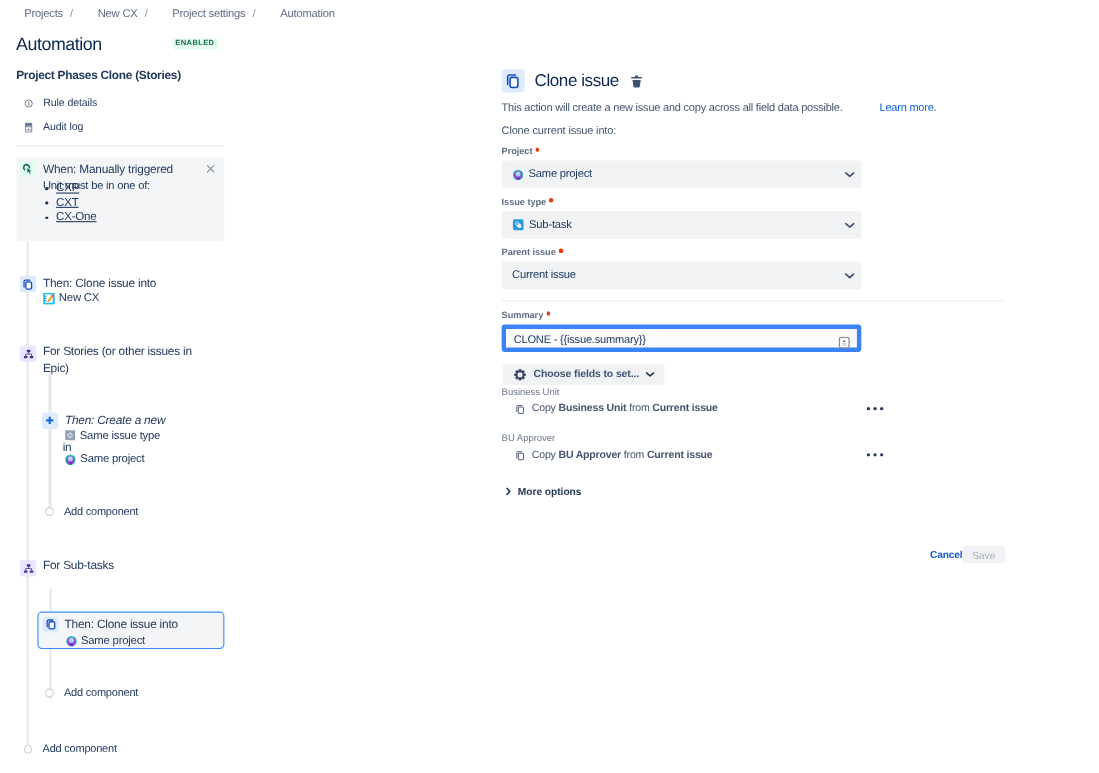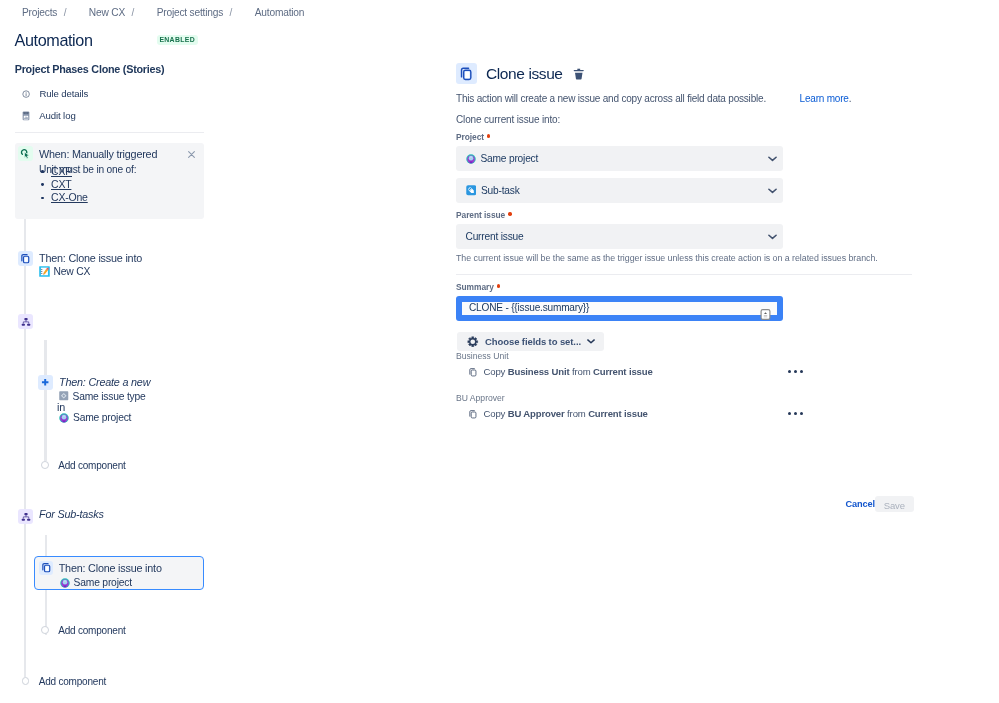--- a/index.html
+++ b/index.html
@@ -69,22 +69,22 @@
   .rp-sub{margin-top:8.5px;font-size:10px;letter-spacing:-0.15px;color:#44546F;line-height:13px;}
   .fl{font-size:8.4px;color:#5E6C84;font-weight:700;letter-spacing:-0.05px;margin-bottom:3px;line-height:11px;}
   .req{display:inline-block;width:3.4px;height:3.4px;border-radius:50%;background:#E2400F;
        margin-left:3px;vertical-align:2.5px;font-size:0;overflow:hidden;}
   .select{height:25px;width:327px;background:#F1F2F4;border-radius:3px;display:flex;align-items:center;
           padding:0 9.5px;position:relative;box-sizing:border-box;}
   .select .stxt{font-size:10.2px;letter-spacing:-0.2px;color:#18365E;line-height:12px;}
   .chev{position:absolute;right:6.5px;top:9.5px;line-height:0;}
   .helper{font-size:8.85px;letter-spacing:-0.04px;color:#626F86;margin-top:4px;line-height:11px;width:440px;}
   .hr{height:1px;background:#EBECF0;margin:10px 0 0 0;width:456px;}
-  .textinput{height:25px;width:327px;background:#FBFBFC;border:6px solid #3b82f6;border-radius:3px;
-             display:flex;align-items:flex-start;padding:0 7px;position:relative;box-sizing:border-box;}
+  .textinput{height:25px;width:327px;background:#FBFBFC;border:4px solid #3b82f6;border-radius:3px;
+             display:flex;align-items:flex-end;padding:0 7px;position:relative;box-sizing:border-box;}
   .textinput .tv{font-size:10.1px;letter-spacing:-0.2px;color:#18365E;line-height:12px;}
   .chooser{display:inline-flex;align-items:center;gap:6.5px;background:#F1F2F4;border-radius:3px;
            height:18.6px;padding:0 9px 0 9.8px;margin-left:1.3px;font-size:9.5px;letter-spacing:-0.1px;
            font-weight:700;color:#3D5275;}
   .fieldlbl{font-size:8.6px;color:#6A7689;font-weight:400;letter-spacing:0px;line-height:11px;}
   .copyrow{display:flex;align-items:center;gap:6px;font-size:9.55px;letter-spacing:-0.15px;
            color:#44546F;margin-top:4px;padding-left:11.5px;}
   .copyrow b{font-weight:700;color:#44546F;}
   .dots{position:absolute;left:332px;display:flex;gap:2.9px;}
   .dot{width:3.2px;height:3.2px;border-radius:50%;background:#253858;}
@@ -193,20 +193,21 @@
   </div>
 
   <div class="comp-icon" style="left:18px;top:314px;width:15.4px;height:15px;background:#EAE6FF;">
     <svg width="10" height="10" viewBox="0 0 16 16" fill="none">
       <rect x="5.4" y="1.6" width="5.2" height="3.4" rx="1.1" fill="#40318E"></rect>
       <rect x="1.1" y="10.6" width="5.2" height="3.4" rx="1.1" fill="#40318E"></rect>
       <rect x="9.7" y="10.6" width="5.2" height="3.4" rx="1.1" fill="#40318E"></rect>
       <path d="M8 5.0 V7.8 M3.7 10.6 V7.8 H12.3 V10.6" stroke="#40318E" stroke-width="1.15" fill="none"></path>
     </svg>
   </div>
+  <div class="comp-title" style="left:39px;top:313px;width:142px;">For Stories (or other issues in Epic)</div>
 
   <div class="vline" style="left:44.4px;top:340px;height:121px;"></div>
 
   <div class="comp-icon" style="left:37.8px;top:375px;width:15px;height:14.5px;background:#DEEBFF;">
     <svg width="10.4" height="10.4" viewBox="0 0 16 16" fill="none">
       <path d="M6.5 3.0 h3.0 v3.5 h3.5 v3.0 h-3.5 v3.5 h-3.0 v-3.5 h-3.5 v-3.0 h3.5 z" fill="#1868DB"></path>
     </svg>
   </div>
   <div class="comp-title" style="left:59px;top:375px;width:150px;font-style:italic;">Then: Create a new</div>
   <div class="mini-row" style="left:59px;top:390.5px;">
@@ -240,21 +241,21 @@
   </div>
 
   <div class="comp-icon" style="left:18px;top:509px;width:15.4px;height:15px;background:#EAE6FF;">
     <svg width="10" height="10" viewBox="0 0 16 16" fill="none">
       <rect x="5.4" y="1.6" width="5.2" height="3.4" rx="1.1" fill="#40318E"></rect>
       <rect x="1.1" y="10.6" width="5.2" height="3.4" rx="1.1" fill="#40318E"></rect>
       <rect x="9.7" y="10.6" width="5.2" height="3.4" rx="1.1" fill="#40318E"></rect>
       <path d="M8 5.0 V7.8 M3.7 10.6 V7.8 H12.3 V10.6" stroke="#40318E" stroke-width="1.15" fill="none"></path>
     </svg>
   </div>
-  <div class="comp-title" style="left:39px;top:507px;width:145px;font-style:italic;">For Sub-tasks</div>
+  <div class="comp-title" style="left:39px;top:507px;width:145px;">For Sub-tasks</div>
 
   <div class="vline" style="left:45px;top:535px;height:100px;"></div>
 
   <div class="sel-card"></div>
   <div class="comp-icon" style="left:39px;top:561px;width:14.2px;height:13.5px;background:#DEEBFF;">
     <svg width="11" height="11" viewBox="0 0 16 16" fill="none">
       <path d="M10.3 2.4 H4.6a1.9 1.9 0 0 0-1.9 1.9 V11.4" stroke="#1D4FBB" stroke-width="1.75" stroke-linecap="round" fill="none"></path>
       <rect x="5.1" y="4.7" width="7.6" height="9.5" rx="1.8" stroke="#1D4FBB" stroke-width="1.75" fill="#DEEBFF"></rect>
       <rect x="6.8" y="6.5" width="4.3" height="6.0" fill="#fff"></rect>
     </svg>
@@ -327,20 +328,21 @@
         <span class="stxt">Same project</span>
         <span class="chev">
           <svg width="9" height="6" viewBox="0 0 10 6" fill="none">
               <path d="M1 1 L5 4.6 L9 1" stroke="#42526E" stroke-width="1.7" stroke-linecap="round" stroke-linejoin="round"></path>
             </svg>
         </span>
       </div>
     </div>
 
     <div style="margin-top:7px;">
+      <div class="fl"><span>Issue type</span><span class="req">*</span></div>
       <div class="select">
         <span class="sicn">
           <svg width="10.5" height="10.5" viewBox="0 0 16 16" style="display:block">
             <rect x="0.4" y="0.4" width="15.2" height="15.2" rx="2.7" fill="#2B97E0"></rect>
             <path d="M4.2 4.6 a2.8 2.8 0 0 1 4.0 0 l3.7 3.7 v3.8 h-3.8 l-3.9-3.9 a2.8 2.8 0 0 1 0-3.6 z" fill="#fff"></path>
             <circle cx="6.2" cy="6.2" r="2.05" fill="#2B97E0"></circle>
             <path d="M5.15 5.15 l2.1 2.1" stroke="#fff" stroke-width="1.0" stroke-linecap="round"></path>
           </svg>
         </span>
         <span class="stxt">Sub-task</span>
@@ -355,21 +357,20 @@
     <div style="margin-top:7px;">
       <div class="fl"><span>Parent issue</span><span class="req">*</span></div>
       <div class="select">
         <span class="stxt">Current issue</span>
         <span class="chev">
           <svg width="9" height="6" viewBox="0 0 10 6" fill="none">
               <path d="M1 1 L5 4.6 L9 1" stroke="#42526E" stroke-width="1.7" stroke-linecap="round" stroke-linejoin="round"></path>
             </svg>
         </span>
       </div>
-      <div class="helper">The current issue will be the same as the trigger issue unless this create action is on a related issues branch.</div>
     </div>
 
     <div class="hr"></div>
 
     <div style="margin-top:7px;">
       <div class="fl"><span>Summary</span><span class="req">*</span></div>
       <div class="textinput">
         <span class="tv">CLONE - {{issue.summary}}</span>
         <span class="smartbtn">
           <svg width="11" height="11" viewBox="0 0 14 14" fill="none">
@@ -427,20 +428,28 @@
         </span>
         <span><span>Copy</span> <b>BU Approver</b> <span>from</span> <b>Current issue</b></span>
       </div>
       <span class="dots" style="top:18.6px;">
         <span class="dot"></span>
         <span class="dot"></span>
         <span class="dot"></span>
       </span>
     </div>
 
+    <div class="more-options" style="margin-top:23px;">
+      <span>
+        <svg width="4.6" height="7.4" viewBox="0 0 6 10" fill="none" style="display:block">
+            <path d="M1.1 1.2 L4.5 5 L1.1 8.8" stroke="#253858" stroke-width="2.0" stroke-linecap="round" stroke-linejoin="round"></path>
+          </svg>
+      </span>
+      <span>More options</span>
+    </div>
 
     <div class="rp-footer">
       <span class="btn-cancel">Cancel</span>
       <span class="btn-save">Save</span>
     </div>
 
   </div>
 
 </div>
 

